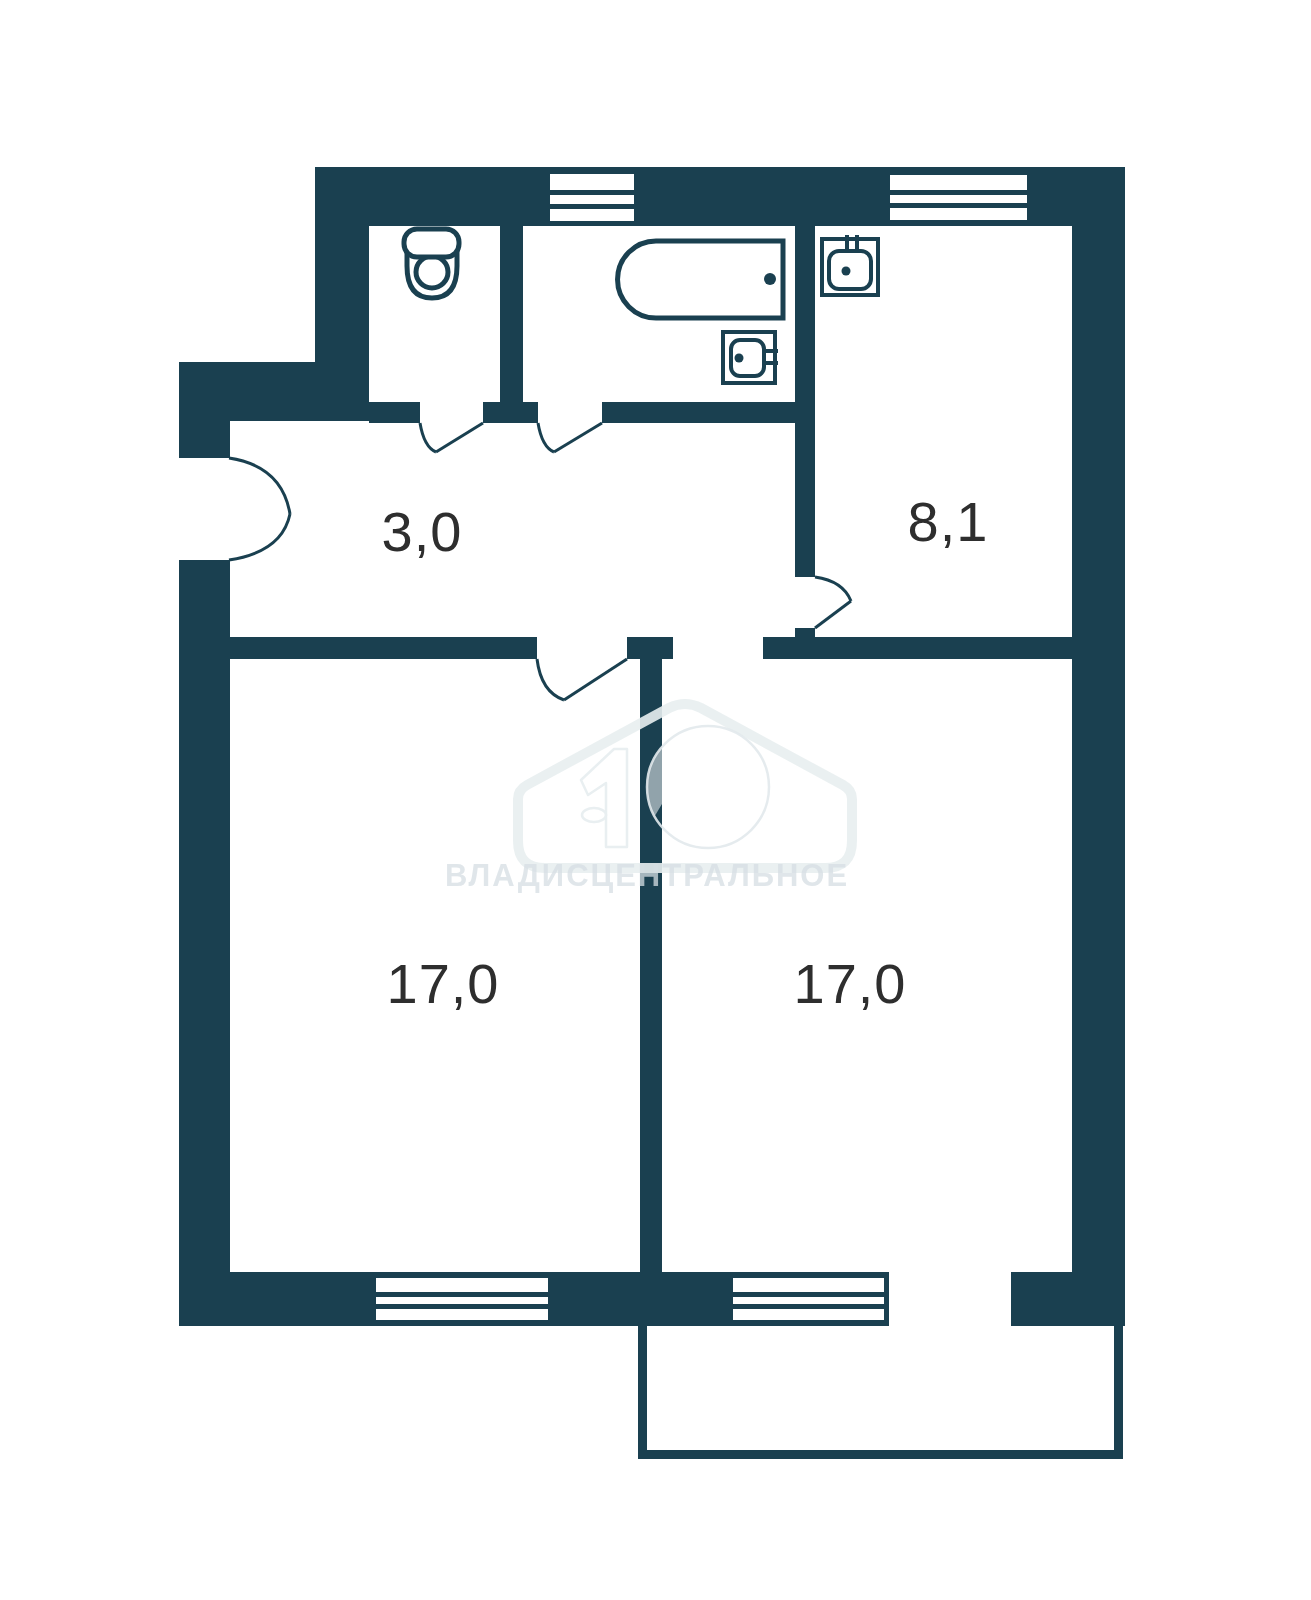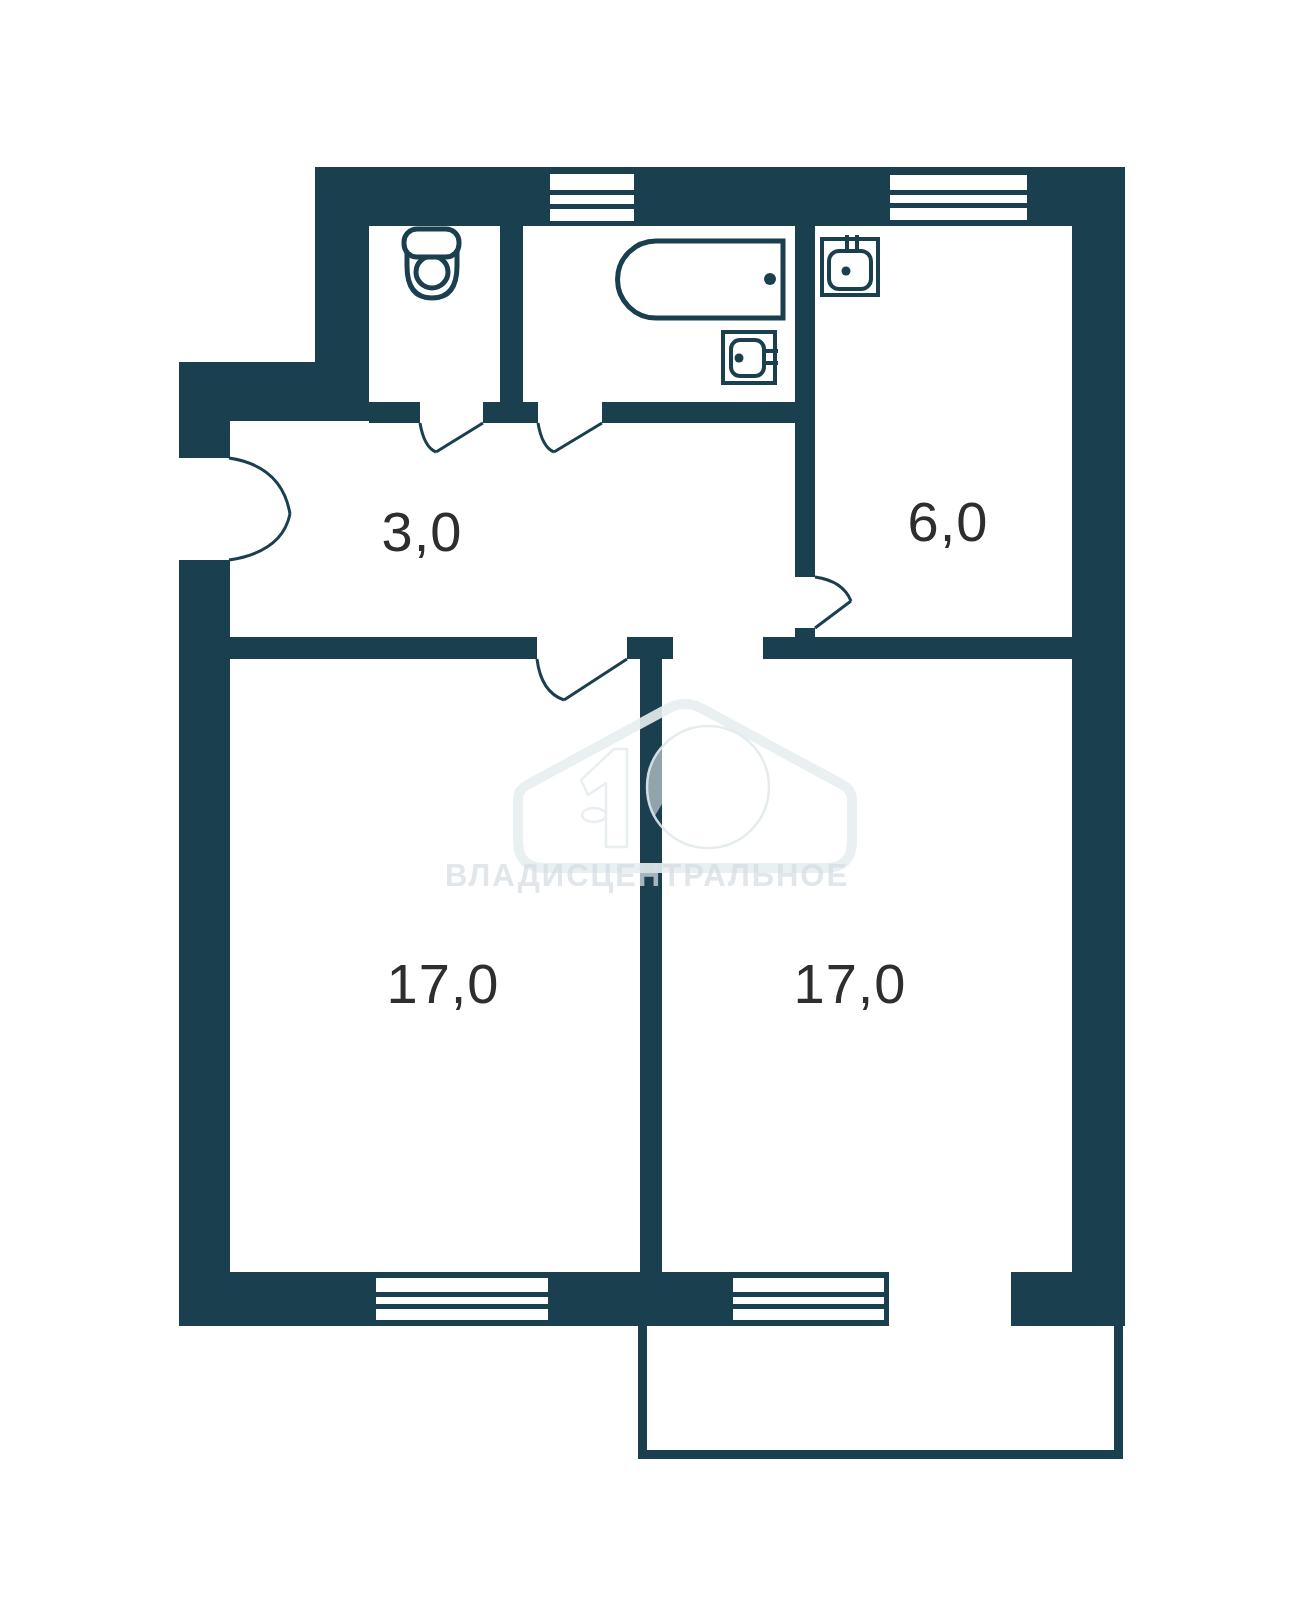--- a/index.html
+++ b/index.html
@@ -93,21 +93,21 @@
       <g>
         <rect x="822" y="239" width="56" height="56" stroke="#1a4050" stroke-width="4" fill="#ffffff"></rect>
         <rect x="829" y="251" width="42" height="38" stroke="#1a4050" stroke-width="4" fill="#ffffff" rx="10" ry="10"></rect>
         <circle cx="846" cy="271" r="4.5" fill="#1a4050" stroke="none"></circle>
         <line x1="847" y1="235" x2="847" y2="252" stroke="#1a4050" stroke-width="4"></line>
         <line x1="857" y1="235" x2="857" y2="252" stroke="#1a4050" stroke-width="4"></line>
       </g>
     </svg>
   <div id="labels-layer">
       <div class="room-label" style="left: 422px; top: 531px;">3,0</div>
-      <div class="room-label" style="left: 948px; top: 521px;">6,0</div>
+      <div class="room-label" style="left: 948px; top: 521px;">8,1</div>
       <div class="room-label" style="left: 443px; top: 983px;">17,0</div>
       <div class="room-label" style="left: 850px; top: 983px;">17,0</div>
     </div>
   <svg id="watermark-svg" class="layer" viewBox="0 0 1311 1600">
       <defs>
         <mask id="disc-mask">
           <rect x="0" y="0" width="1311" height="1600" fill="#fff"></rect>
           <path d="M645,849 L707,745 L786,850" stroke="#000" stroke-width="17" fill="none" stroke-linecap="butt"></path>
         </mask>
       </defs>

